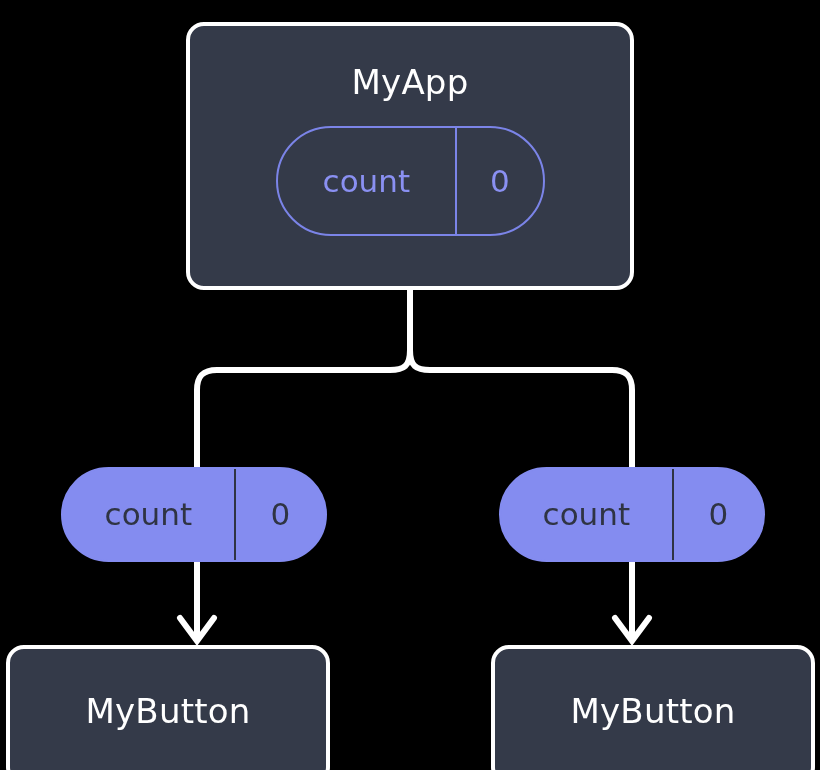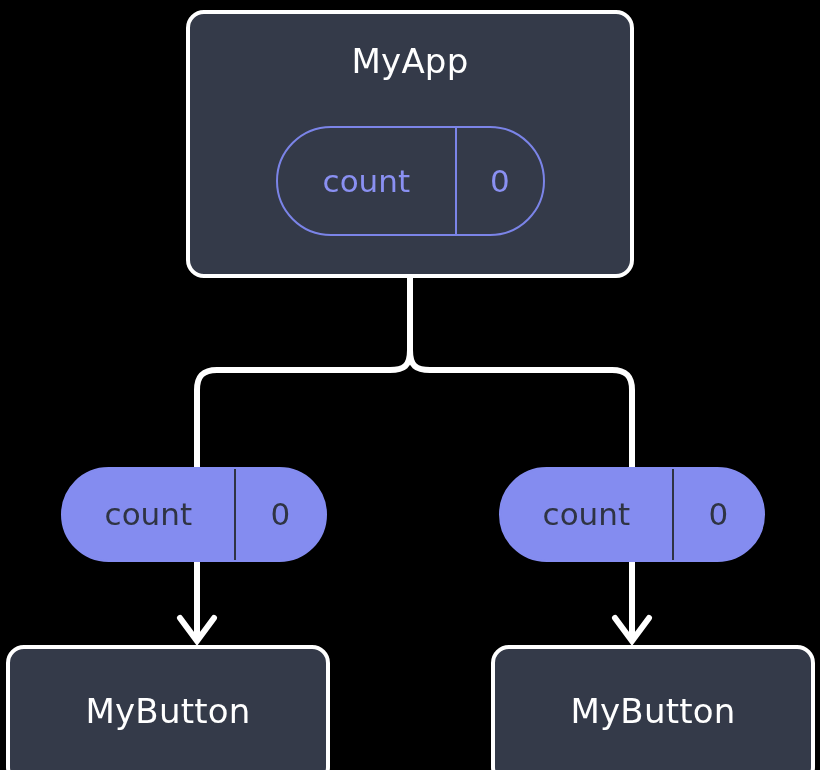--- a/index.html
+++ b/index.html
@@ -43,25 +43,25 @@
     color: #ffffff;
     font-size: 34px;
     font-weight: 400;
     letter-spacing: 0.2px;
     line-height: 1;
     white-space: nowrap;
   }
 
   #root-component {
     left: 186px;
-    top: 10px;
+    top: 22px;
     width: 448px;
     height: 268px;
     justify-content: flex-start;
-    padding-top: 30px;
+    padding-top: 39px;
   }
   #leaf-component-left {
     left: 6px;
     top: 645px;
     width: 324px;
     height: 140px;
     justify-content: flex-start;
     padding-top: 45px;
   }
   #leaf-component-right {

